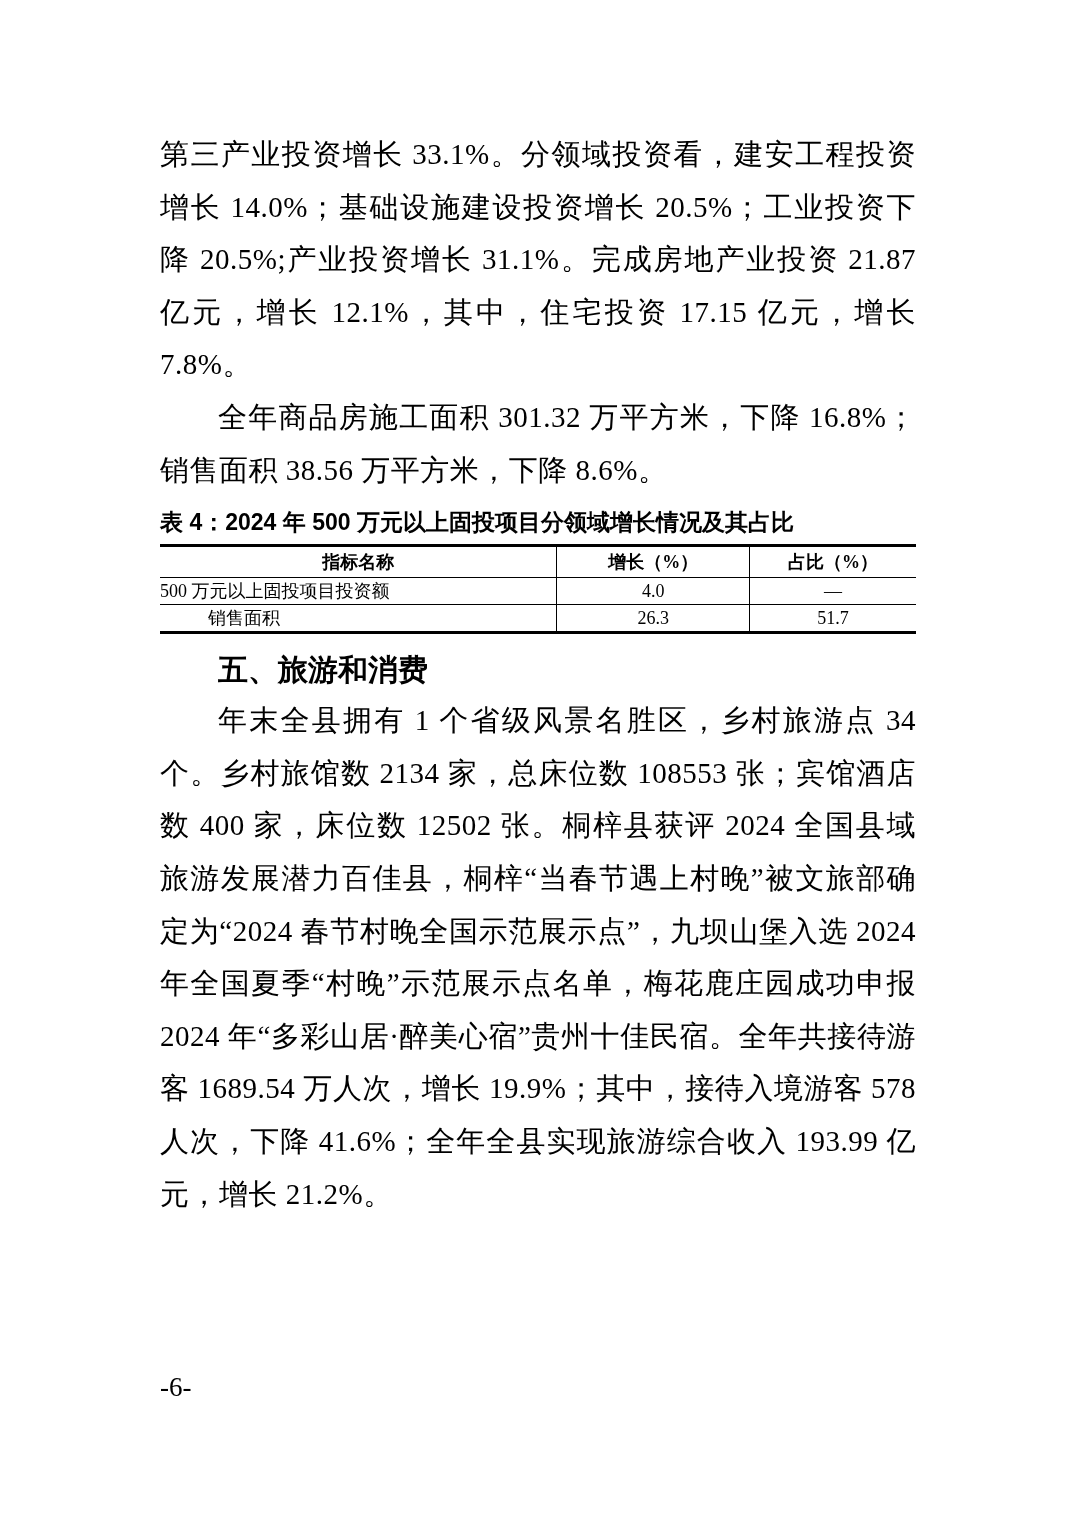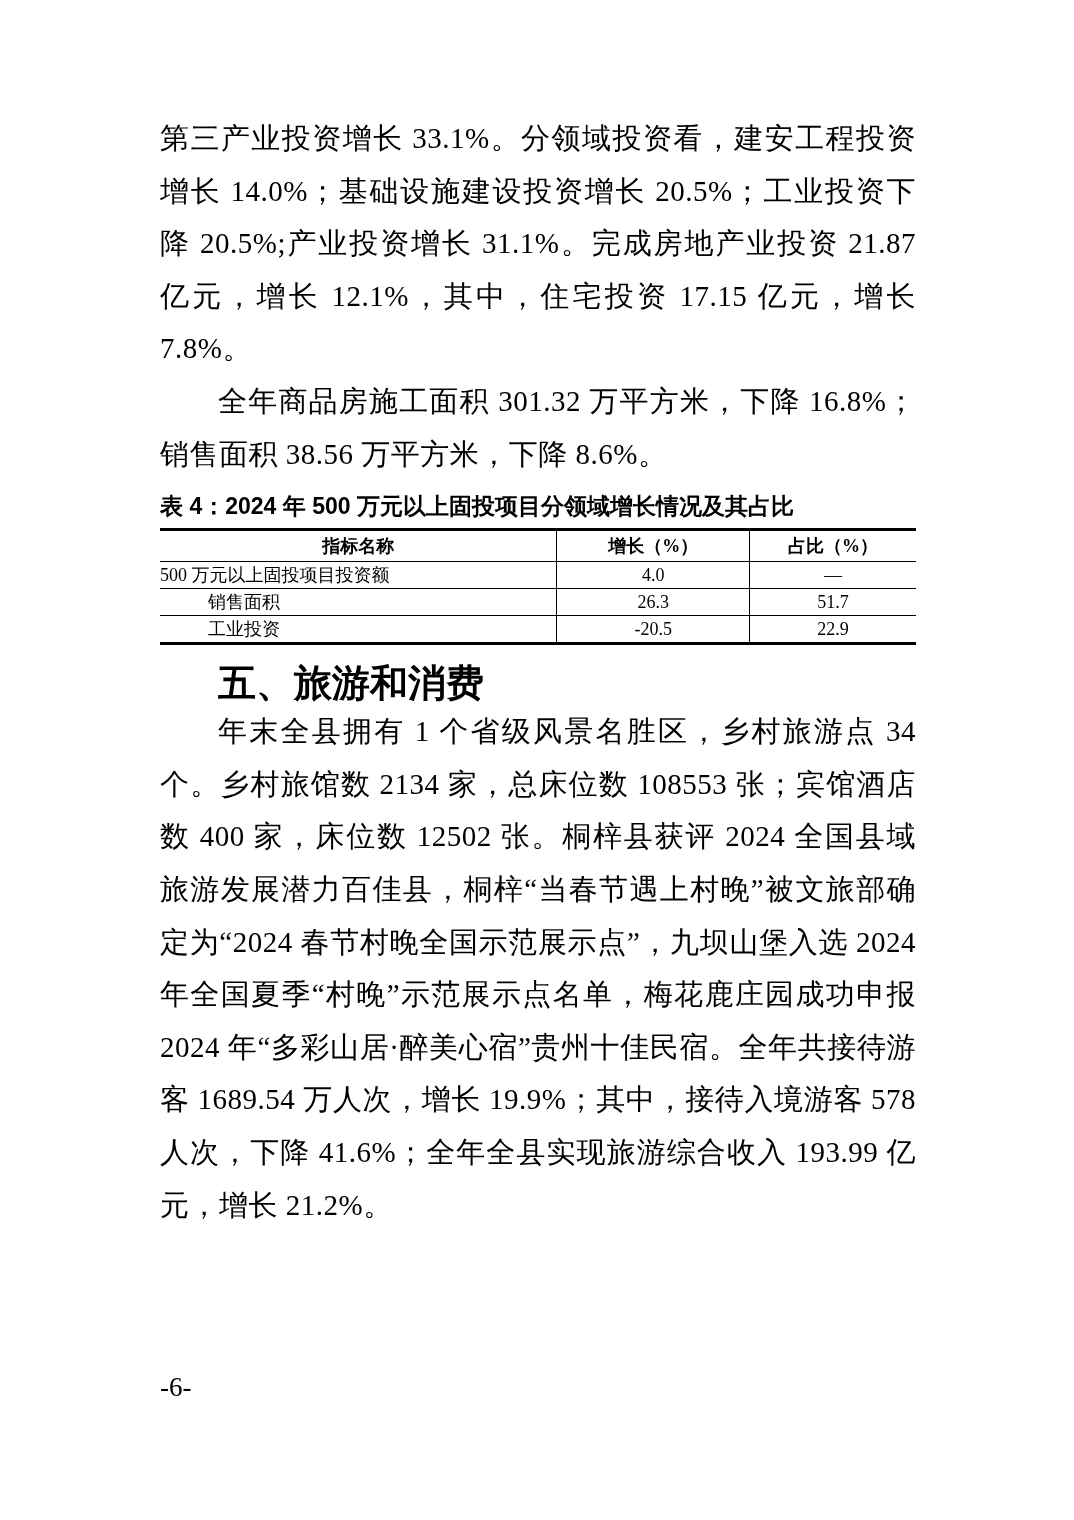--- a/index.html
+++ b/index.html
@@ -9,21 +9,21 @@
     height: 1520px;
     margin: 0 auto;
     background: #ffffff;
     color: #000000;
     font-family: "Liberation Serif", "DejaVu Serif", serif;
     overflow: hidden;
   }
   .content {
     position: absolute;
     left: 160px;
-    top: 112px;
+    top: 128px;
     width: 756px;
   }
   .para {
     margin: 0;
     font-size: 29px;
     line-height: 52.6px;
     text-align: justify;
     letter-spacing: 0.5px;
   }
   .para.indent { text-indent: 2em; }
@@ -58,23 +58,23 @@
   .col-label { width: 52.5%; }
   .col-growth { width: 25.5%; }
   .col-share { width: 22%; }
   td.label-cell { text-align: left; padding-left: 6px; }
   td.label-cell.sub { padding-left: 48px; }
   td.num-cell { text-align: center; }
   table.stat-table th.v-sep, table.stat-table td.v-sep { border-left: 1.5px solid #000; }
   .section-heading {
     margin: 16px 0 0 0;
     padding-left: 58px;
-    font-family: Liberation Serif, serif;
+    font-family: Liberation Mono, monospace;
     font-weight: bold;
-    font-size: 38px;
+    font-size: 30px;
     line-height: 44px;
   }
   .page-number {
     position: absolute;
     left: 160px;
     top: 1370px;
     font-size: 27px;
     line-height: 34px;
   }
 </style>
@@ -107,25 +107,20 @@
         <tr>
           <td class="label-cell">500 万元以上固投项目投资额</td>
           <td class="num-cell v-sep">4.0</td>
           <td class="num-cell v-sep">—</td>
         </tr>
         <tr>
           <td class="label-cell sub">销售面积</td>
           <td class="num-cell v-sep">26.3</td>
           <td class="num-cell v-sep">51.7</td>
         </tr>
-        <tr>
-          <td class="label-cell sub">工业投资</td>
-          <td class="num-cell v-sep">-20.5</td>
-          <td class="num-cell v-sep">22.9</td>
-        </tr>
       </tbody>
     </table>
 
     <h2 class="section-heading">五、旅游和消费</h2>
 
     <p class="para indent">年末全县拥有 1 个省级风景名胜区，乡村旅游点 34 个。乡村旅馆数 2134 家，总床位数 108553 张；宾馆酒店数 400 家，床位数 12502 张。桐梓县获评 2024 全国县域旅游发展潜力百佳县，桐梓“当春节遇上村晚”被文旅部确定为“2024 春节村晚全国示范展示点”，九坝山堡入选 2024 年全国夏季“村晚”示范展示点名单，梅花鹿庄园成功申报 2024 年“多彩山居·醉美心宿”贵州十佳民宿。全年共接待游客 1689.54 万人次，增长 19.9%；其中，接待入境游客 578 人次，下降 41.6%；全年全县实现旅游综合收入 193.99 亿元，增长 21.2%。</p>
 
 
   </div>
 

